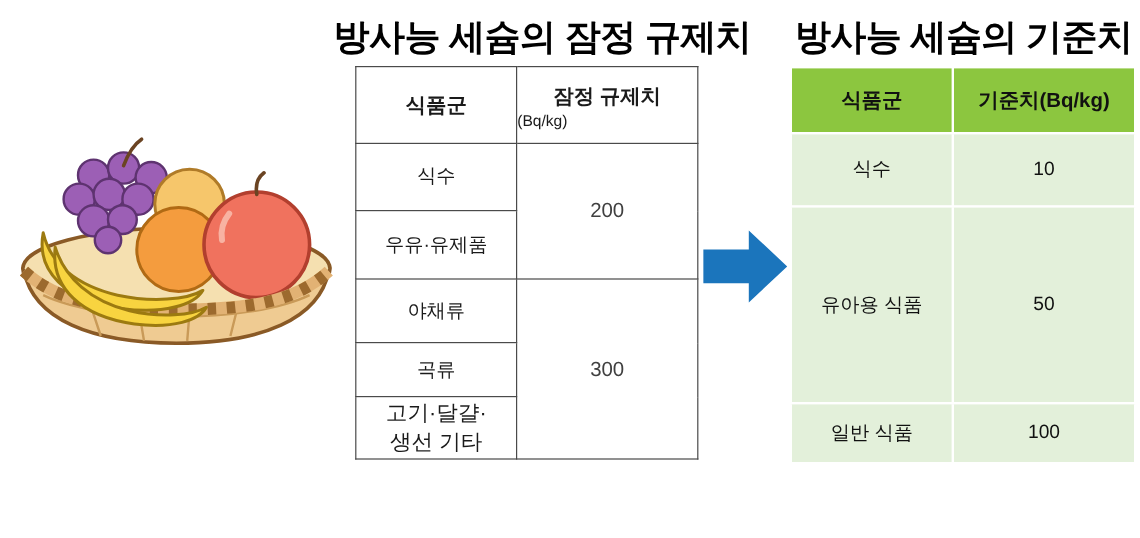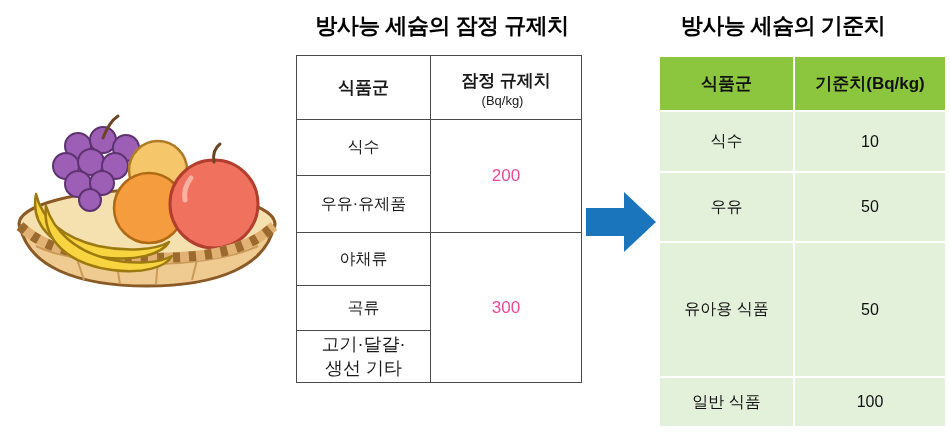--- a/index.html
+++ b/index.html
@@ -2,38 +2,38 @@
 <html><head>
 <meta charset="utf-8">
 <style>
   html,body{margin:0;padding:0;}
   body{
     width:950px;height:448px;position:relative;overflow:hidden;
     background:#ffffff;
     font-family:"Liberation Sans","DejaVu Sans",sans-serif;
     color:#111;
   }
-  .title{position:absolute;font-weight:bold;font-size:22px;color:#000;white-space:nowrap;letter-spacing:-0.5px;}
+  .title{position:absolute;font-weight:bold;font-size:30px;color:#000;white-space:nowrap;letter-spacing:-0.5px;}
   #mid-title{left:278px;top:11px;width:328px;text-align:center;}
-  #right-title{left:639px;top:11px;width:288px;text-align:center;}
+  #right-title{left:659px;top:11px;width:288px;text-align:center;}
 
   #fruit-basket{position:absolute;left:6px;top:56px;}
   #arrow{position:absolute;left:586px;top:190px;}
 
   table{border-collapse:collapse;table-layout:fixed;}
 
   
   #mid-table{position:absolute;left:296px;top:55px;background:#fff;}
   #mid-table th,#mid-table td{border:1px solid #4a4a4a;text-align:center;vertical-align:middle;padding:0;color:#1a1a1a;}
   .hdr1{font-size:17px;font-weight:bold;}
   .hdr2-main{font-size:17px;font-weight:bold;margin-top:2px;}
-  .hdr2-unit{font-size:13px;font-weight:normal;text-align:center;padding-right:7px;margin-top:1px;}
+  .hdr2-unit{font-size:13px;font-weight:normal;text-align:left;padding-right:7px;margin-top:1px;}
   #mid-table td.lbl{font-size:16px;}
   #mid-table td.pre{white-space:pre-line;font-size:18px;line-height:1.3;}
-  #mid-table td.num{font-size:17px;color:#ec4899;}
+  #mid-table td.num{font-size:17px;color:#404040;}
 
   
   #right-table{position:absolute;left:658px;top:55px;}
   #right-table th,#right-table td{border:2px solid #ffffff;text-align:center;vertical-align:middle;padding:0;color:#111;}
   #right-table th{background:#8CC63F;font-size:17px;font-weight:bold;}
   #right-table td{background:#E3F0DA;font-size:16px;}
   #right-table td.rval{font-weight:normal;}
 </style>
 </head>
 <body>
@@ -124,25 +124,21 @@
     </colgroup>
   <tbody>
       <tr style="height:55px">
     <th>식품군</th>
     <th>기준치(Bq/kg)</th>
   </tr>
   <tr style="height:61px">
     <td>식수</td>
     <td class="rval">10</td>
   </tr>
-  <tr style="height:70px">
-    <td>우유</td>
-    <td class="rval">50</td>
-  </tr>
-  <tr style="height:135px">
+  <tr style="height:164px">
     <td>유아용 식품</td>
     <td class="rval">50</td>
   </tr>
   <tr style="height:50px">
     <td>일반 식품</td>
     <td class="rval">100</td>
   </tr>
 </tbody>
   </table>
 

